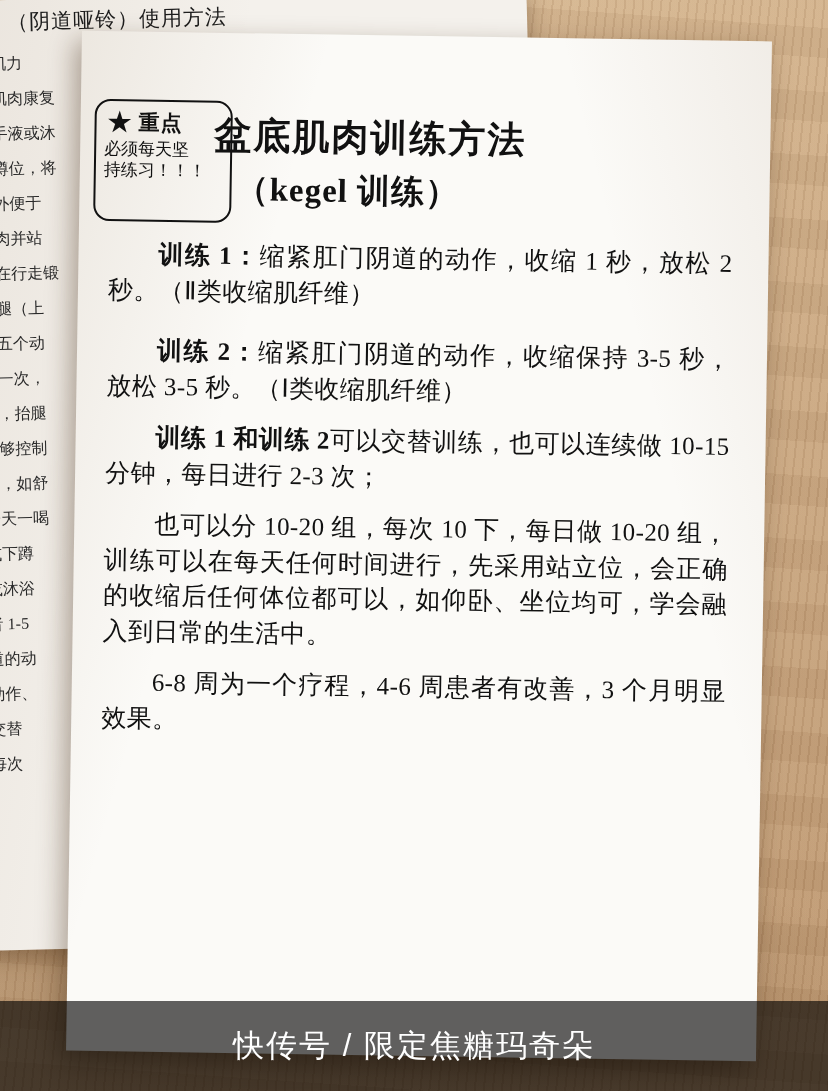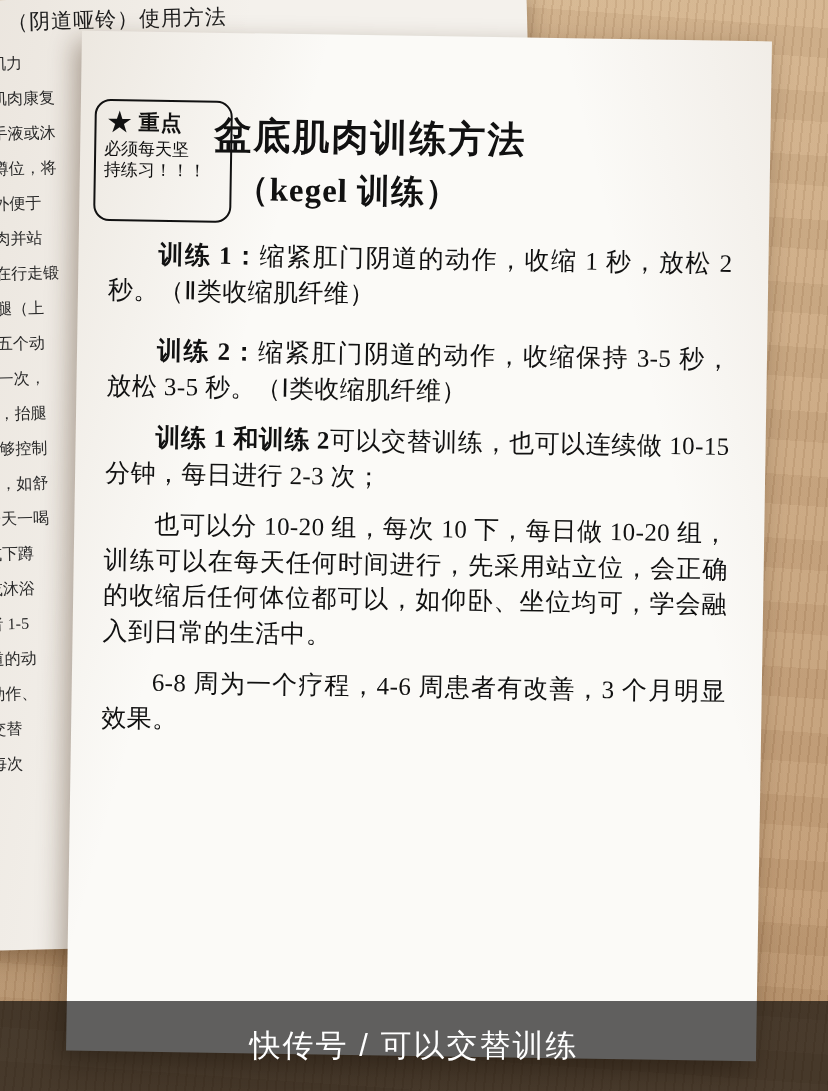--- a/index.html
+++ b/index.html
@@ -249,15 +249,15 @@
 
         <p class="para indent gap">
           <span>6-8 周为一个疗程，4-6 周患者有改善，3 个月明显效果。</span>
         </p>
 
       </div>
     </div>
   </div>
 
   <div class="watermark">
-    <span>快传号 / 可以交替训练</span>
+    <span>快传号 / 限定焦糖玛奇朵</span>
   </div>
 </div>
 
 </body></html>

